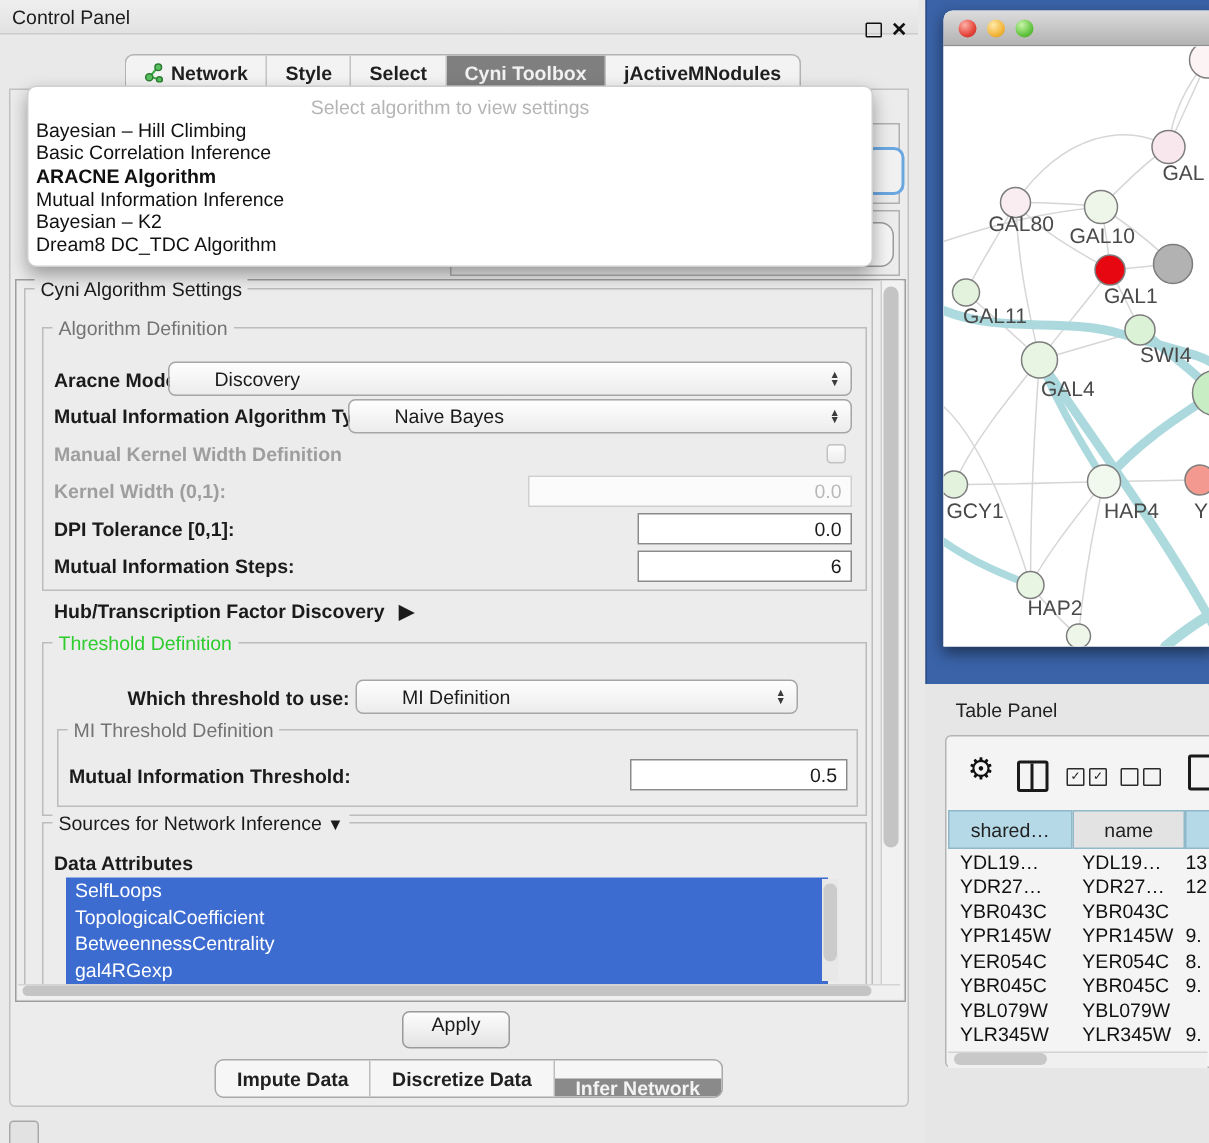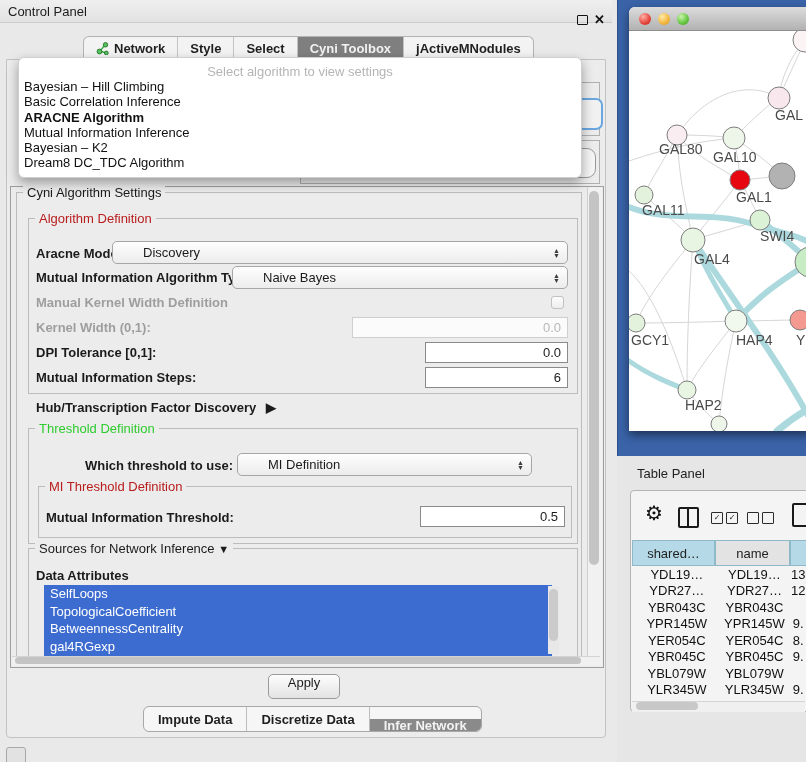--- a/index.html
+++ b/index.html
@@ -34,21 +34,21 @@
 
   
   .frag-box{border:1px solid #b0b0b0;background:#ececec;z-index:2;}
   .frag-blue{border:2px solid #6aa7e0;border-radius:7px;background:#f1f1f1;z-index:2;}
   .frag-field{border:1px solid #9a9a9a;border-radius:9px;background:#f5f5f5;z-index:2;}
 
   
   .scrollpane{left:10px;top:186px;width:592px;height:480px;border:1px solid #9e9e9e;background:#ececec;}
   .groupbox{border:1px solid #bcbcbc;}
   .gb-title{position:absolute;top:-8px;background:#ececec;padding:0 4px;font-size:13px;white-space:nowrap;}
-  .blue-t{color:#b91c1c;}
+  .blue-t{color:#737373;}
   .green-t{color:#2ecc2e;}
 
   .combo{border:1px solid #a6a6a6;border-radius:5px;background:linear-gradient(#fefefe,#ececec);
          height:23px;display:flex;align-items:center;padding-left:30px;font-size:13px;box-sizing:border-box;}
   .spin{margin-left:auto;margin-right:7px;display:flex;flex-direction:column;line-height:5px;font-size:7px;color:#3c3c3c;}
   .field{border:1px solid #8a8a8a;background:#fff;font-size:13px;text-align:right;
          padding:0 6px 0 2px;box-sizing:border-box;display:flex;align-items:center;justify-content:flex-end;}
   .field.dis{border:1px solid #cfcfcf;background:#fbfbfb;color:#b8b8b8;}
   .checkbox{width:13px;height:13px;border:1px solid #c2c2c2;border-radius:3px;background:linear-gradient(#fdfdfd,#ededed);box-sizing:border-box;}
 
@@ -83,21 +83,21 @@
   .tp-title{left:637px;top:466px;font-size:13px;color:#222;}
   .tp-panel{left:630px;top:490px;width:185px;height:222px;background:#f4f4f4;border:1px solid #b4b4b4;border-radius:4px;box-sizing:border-box;}
   .gear{left:645px;top:503px;font-size:20px;color:#111;line-height:20px;}
   .pane-icon{left:678px;top:507px;width:17px;height:17px;border:2px solid #1a1a1a;border-radius:2px;}
   .pane-icon::after{content:"";position:absolute;left:7px;top:0;width:2px;height:100%;background:#1a1a1a;}
   .cbx{position:absolute;width:10px;height:10px;border:1.5px solid #2a2a2a;border-radius:1px;font-size:8px;line-height:9px;text-align:center;color:#1a1a1a;}
   .doc-icon{left:792px;top:503px;width:20px;height:20px;border:2px solid #1a1a1a;border-radius:2px;background:#f4f4f4;}
 
   .th-row{left:632px;top:540px;height:26px;display:flex;font-size:13px;color:#222;}
   .th{display:flex;align-items:center;justify-content:center;border:1px solid #8fb8c9;box-sizing:border-box;}
-  .rows{left:632px;top:566px;width:174px;height:135px;overflow:hidden;font-size:13px;color:#111;text-align:center;}
+  .rows{left:632px;top:566px;width:174px;height:135px;overflow:hidden;font-size:13px;color:#111;}
   .trow{display:flex;height:16.5px;align-items:center;}
   .tcell{overflow:hidden;white-space:nowrap;}
 
   .netlabel{font-size:14px;fill:#4a4a4a;font-family:"Liberation Sans",sans-serif;}
   .tick{left:3px;top:0;width:1px;height:7px;background:#555;}
 </style>
 </head>
 <body>
 
 <div class="screen">

